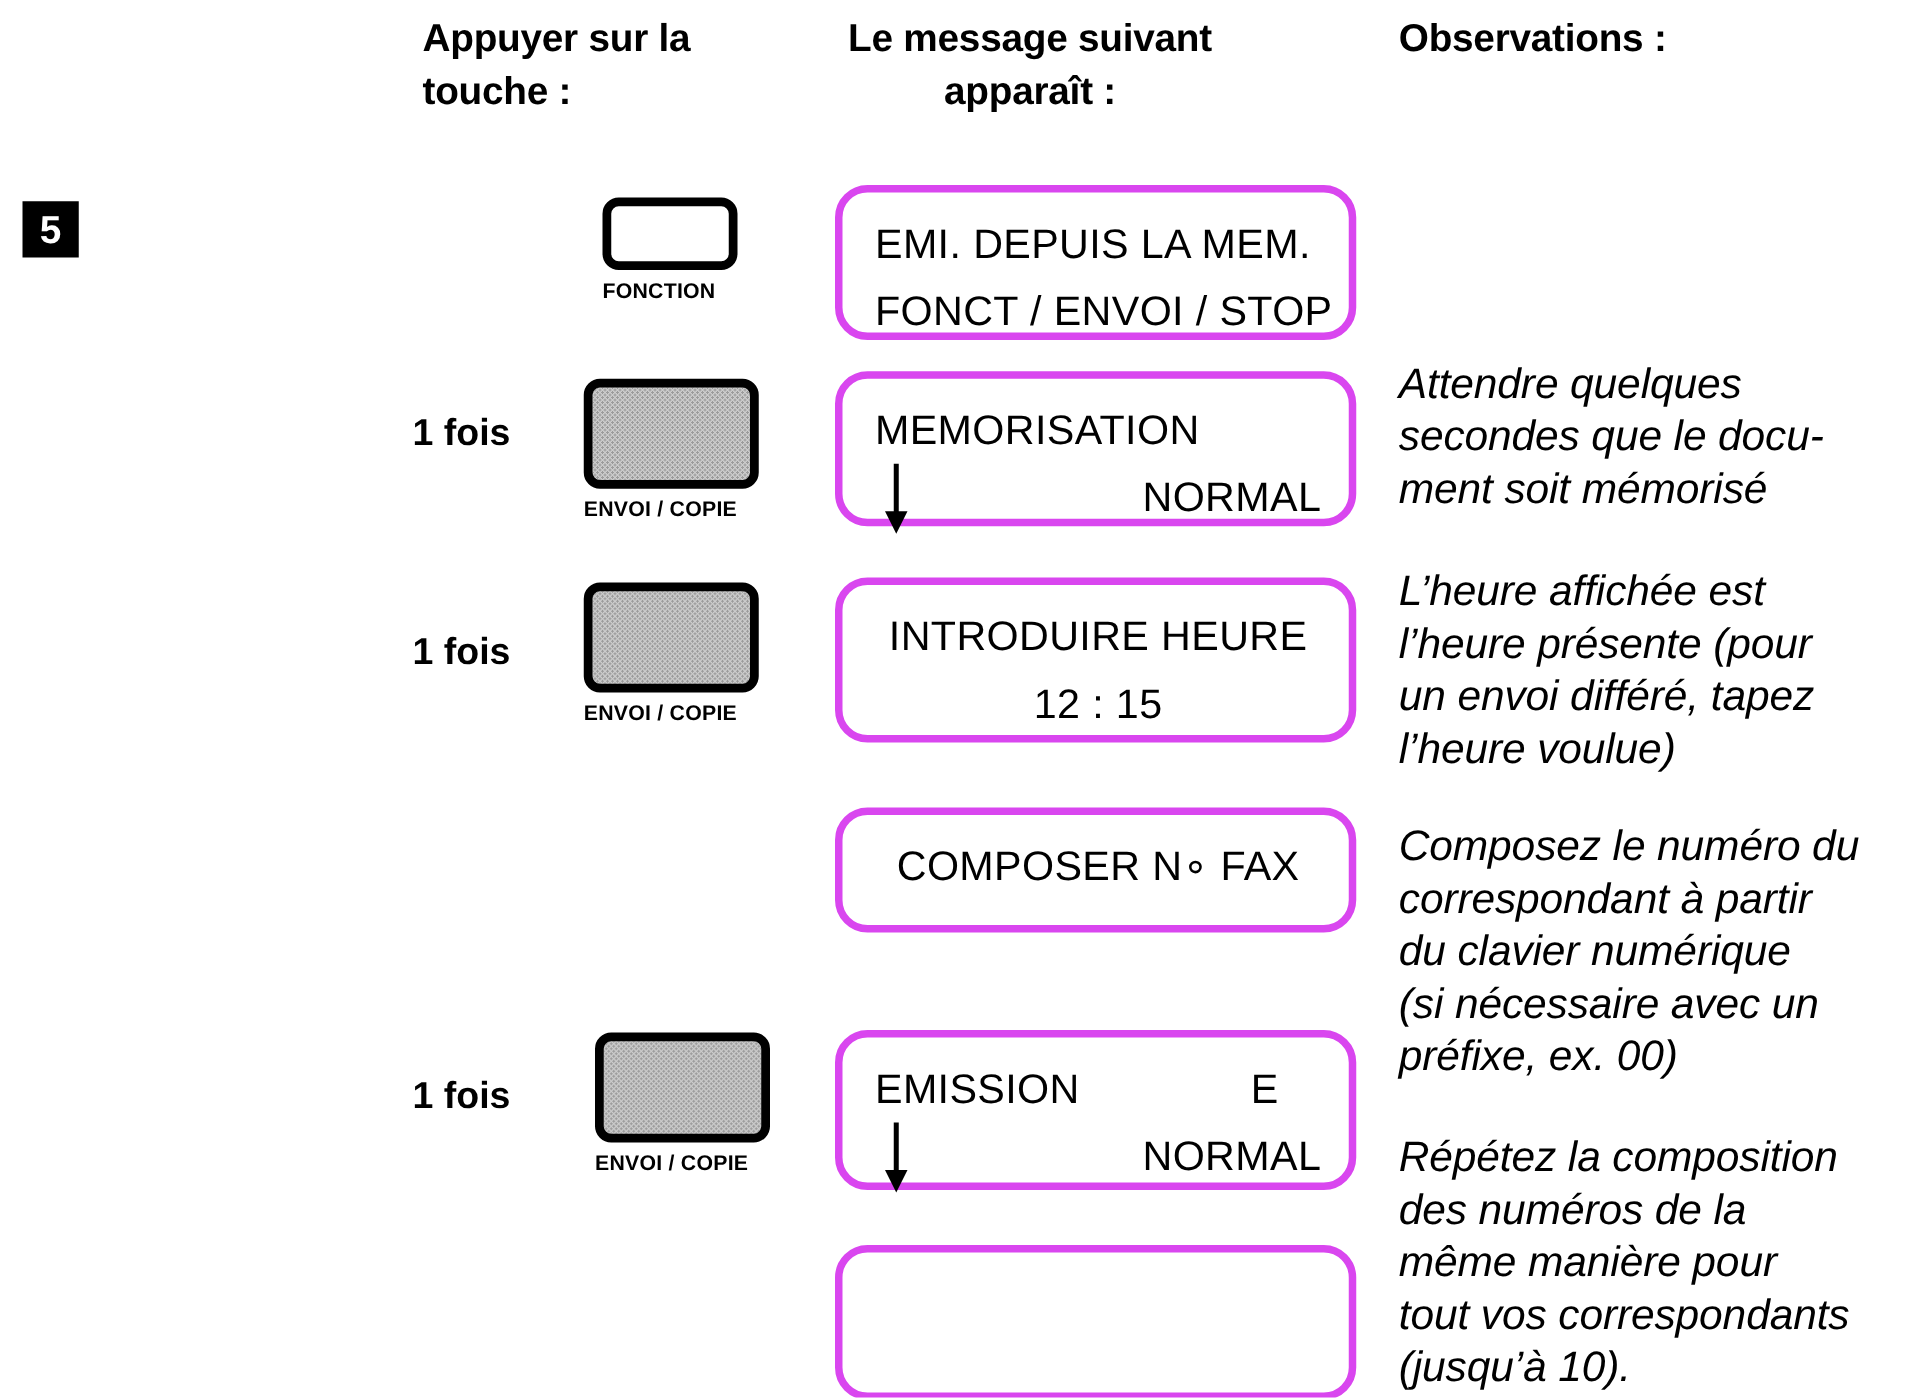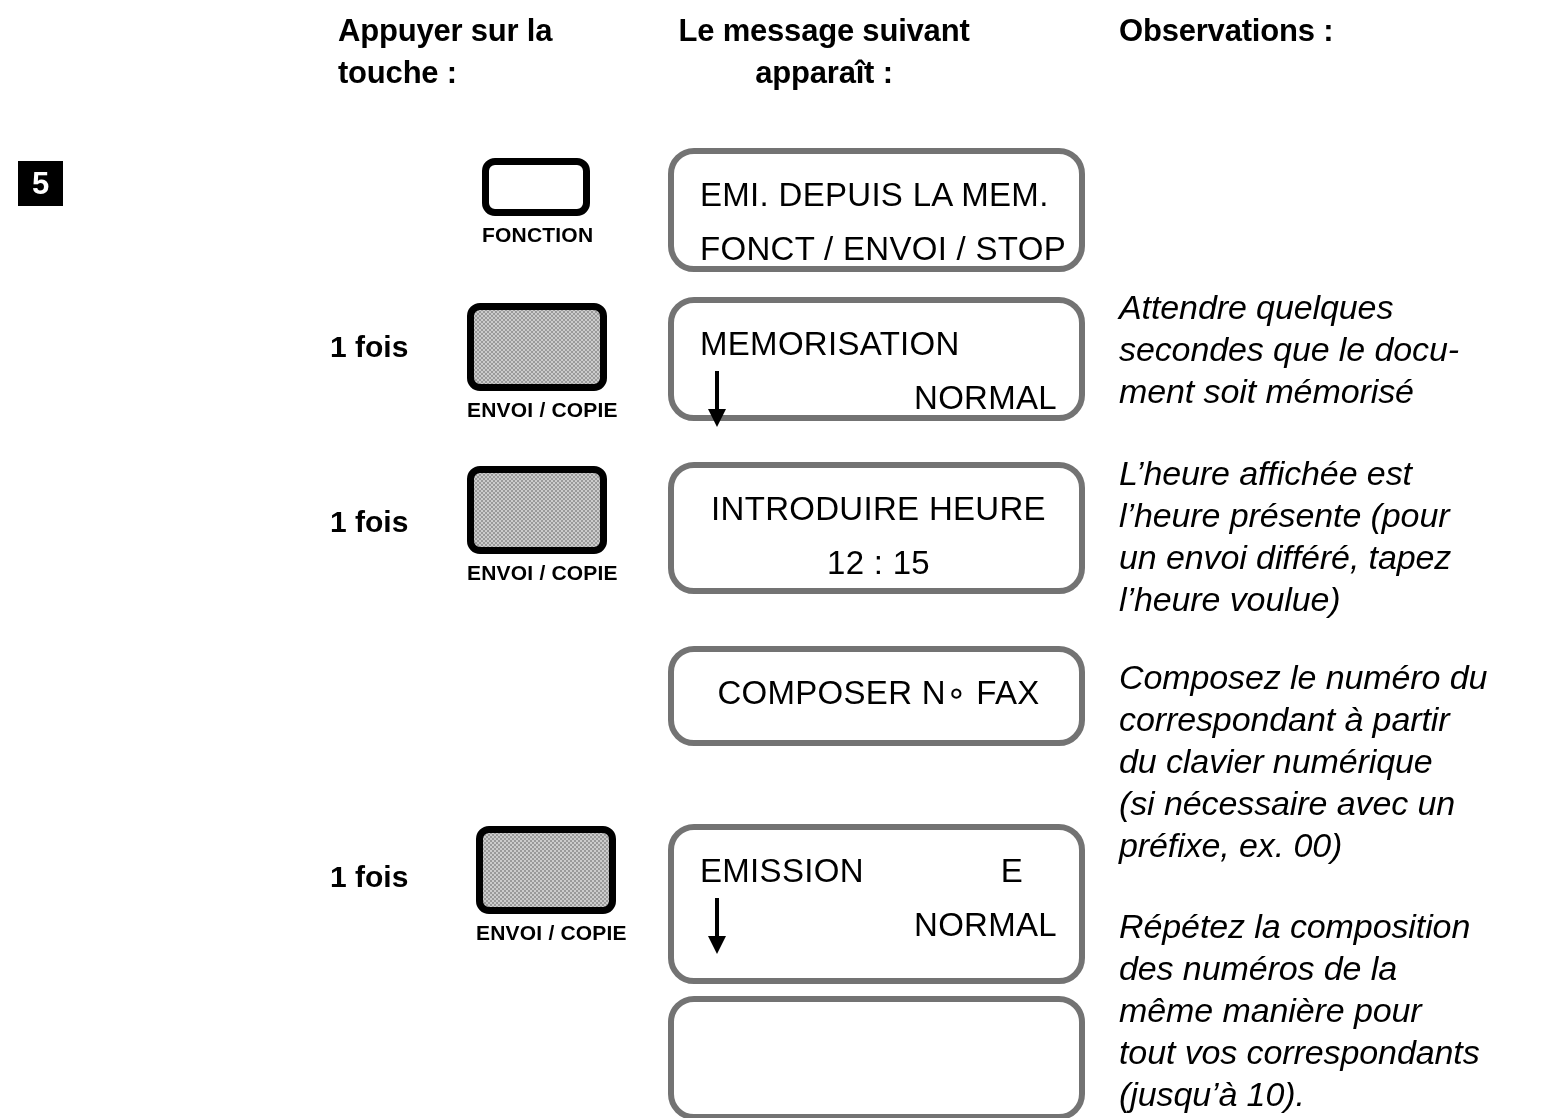--- a/index.html
+++ b/index.html
@@ -70,31 +70,31 @@
     background-image:
       radial-gradient(#9a9a9a 0.9px, transparent 1.1px),
       radial-gradient(#9a9a9a 0.9px, transparent 1.1px);
     background-size: 4px 4px, 4px 4px;
     background-position: 0 0, 2px 2px;
   }
   .key-label {
     margin-top: 7px;
     text-align: left;
     font-weight: bold;
-    font-size: 21px;
+    font-size: 17px;
     letter-spacing: 0.2px;
     white-space: nowrap;
   }
 
   
   .lcd {
     position: absolute;
     left: 668px;
     width: 417px;
-    border: 6px solid #737373;
+    border: 6px solid #d946ef;
     border-radius: 26px;
     box-sizing: border-box;
     background: #ffffff;
   }
   .lcd-line {
     position: relative;
     height: 54px;
     font-size: 33px;
     line-height: 54px;
     letter-spacing: 0.3px;
@@ -223,21 +223,21 @@
 (si nécessaire avec un
 préfixe, ex. 00)</div>
 
 <div class="repeat-label" style="left:330px; top:860px;">1 fois</div>
 
 <div class="key" style="left:476px; top:826px; width:140px;">
   <div class="key-cap shaded" style="height:88px;"></div>
   <div class="key-label">ENVOI / COPIE</div>
 </div>
 
-<div class="lcd" style="top:824px; height:160px;">
+<div class="lcd" style="top:824px; height:128px;">
   <div class="lcd-inner">
     <div class="lcd-line lcd-split">
       <span>EMISSION</span>
       <span class="right-slot">E</span>
     </div>
     <div class="lcd-line lcd-right">NORMAL</div>
   </div>
   <div class="down-arrow" style="left:30px; top:68px;">
     <div class="shaft"></div>
       <div class="head"></div>

